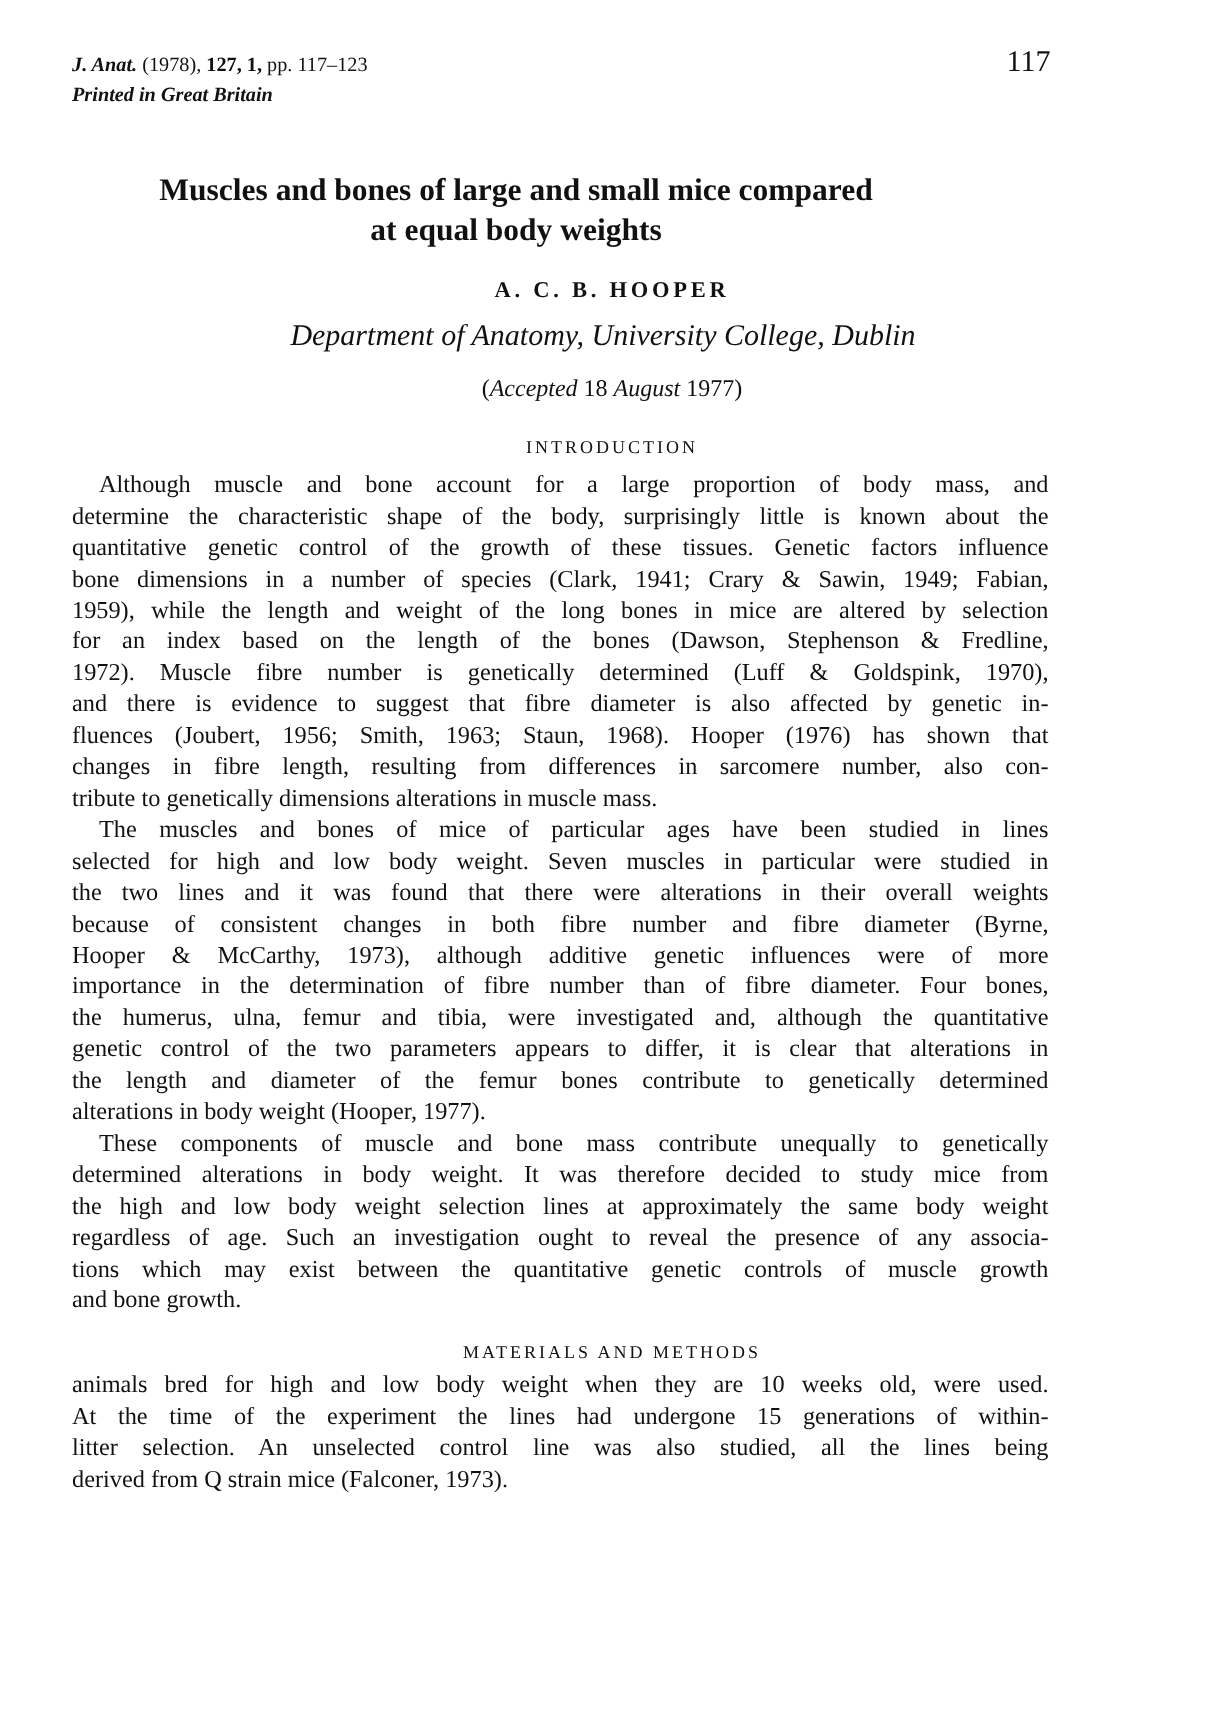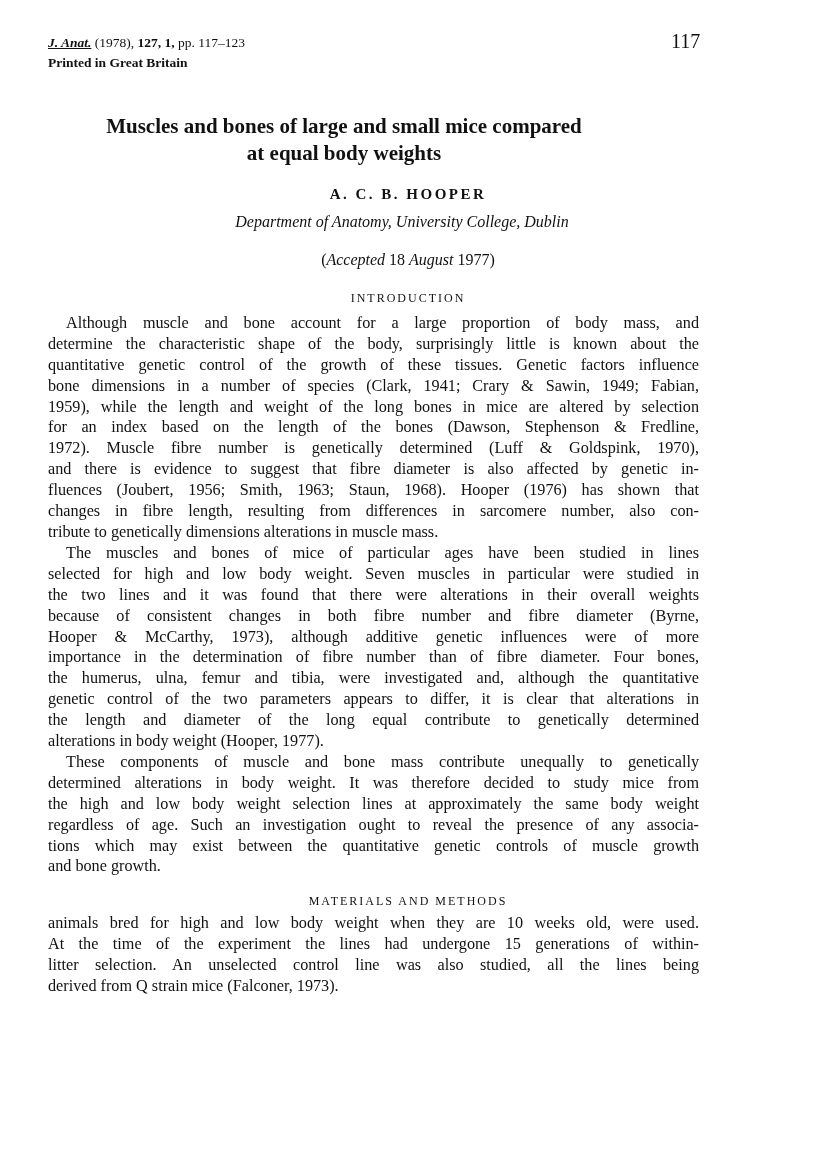--- a/index.html
+++ b/index.html
@@ -1,29 +1,29 @@
 <!DOCTYPE html>
 <html><head>
 <meta charset="utf-8">
 <style>
   html, body { margin: 0; padding: 0; background: #ffffff; }
   body { width: 816px; height: 1156px; position: relative; overflow: hidden;
          font-family: "Liberation Serif", "DejaVu Serif", serif; color: #111; }
   .hdr-left { position: absolute; left: 48px; top: 33px; font-size: 13.5px; line-height: 20px; }
   .hdr-left .l1 { font-weight: bold; }
-  .hdr-left .l1 .it { font-style: italic; text-decoration: underline; }
+  .hdr-left .l1 .it { font-style: italic; }
   .hdr-left .l1 .nb { font-weight: normal; }
-  .hdr-left .l2 { font-weight: bold; }
+  .hdr-left .l2 { font-style: italic; font-weight: bold; }
   .page-num { position: absolute; left: 671px; top: 30px; font-size: 20px; }
   .title { position: absolute; left: 0; width: 688px; top: 113px; text-align: center;
            font-weight: bold; font-size: 21px; line-height: 27px; }
   .author { position: absolute; left: 0; width: 816px; top: 186px; text-align: center;
             font-weight: bold; font-size: 15px; letter-spacing: 2.5px; }
   .affil { position: absolute; left: 0; width: 804px; top: 213px; text-align: center;
-           font-style: italic; font-size: 16px; }
+           font-style: italic; font-size: 20px; }
   .accepted { position: absolute; left: 0; width: 816px; top: 251px; text-align: center; font-size: 16px; }
   .accepted .it { font-style: italic; text-align: center; }
   .section { position: absolute; left: 0; width: 816px; text-align: center;
              font-size: 12px; letter-spacing: 2px; }
   .para { position: absolute; left: 48px; width: 651px; font-size: 16.2px; }
   .para .line { height: 20.9px; line-height: 20.9px; text-align: justify; text-align-last: justify;
                 white-space: nowrap; overflow: visible; }
   .para .line.first { text-indent: 18px; }
   .para .line.last { text-align-last: left; }
 </style>
@@ -67,21 +67,21 @@
 
 <div class="para" style="top:543px">
   <div class="line first">The muscles and bones of mice of particular ages have been studied in lines</div>
   <div class="line">selected for high and low body weight. Seven muscles in particular were studied in</div>
   <div class="line">the two lines and it was found that there were alterations in their overall weights</div>
   <div class="line">because of consistent changes in both fibre number and fibre diameter (Byrne,</div>
   <div class="line">Hooper &amp; McCarthy, 1973), although additive genetic influences were of more</div>
   <div class="line">importance in the determination of fibre number than of fibre diameter. Four bones,</div>
   <div class="line">the humerus, ulna, femur and tibia, were investigated and, although the quantitative</div>
   <div class="line">genetic control of the two parameters appears to differ, it is clear that alterations in</div>
-  <div class="line">the length and diameter of the long equal contribute to genetically determined</div>
+  <div class="line">the length and diameter of the femur bones contribute to genetically determined</div>
   <div class="line last">alterations in body weight (Hooper, 1977).</div>
 </div>
 
 <div class="para" style="top:752px">
   <div class="line first">These components of muscle and bone mass contribute unequally to genetically</div>
   <div class="line">determined alterations in body weight. It was therefore decided to study mice from</div>
   <div class="line">the high and low body weight selection lines at approximately the same body weight</div>
   <div class="line">regardless of age. Such an investigation ought to reveal the presence of any associa-</div>
   <div class="line">tions which may exist between the quantitative genetic controls of muscle growth</div>
   <div class="line last">and bone growth.</div>

